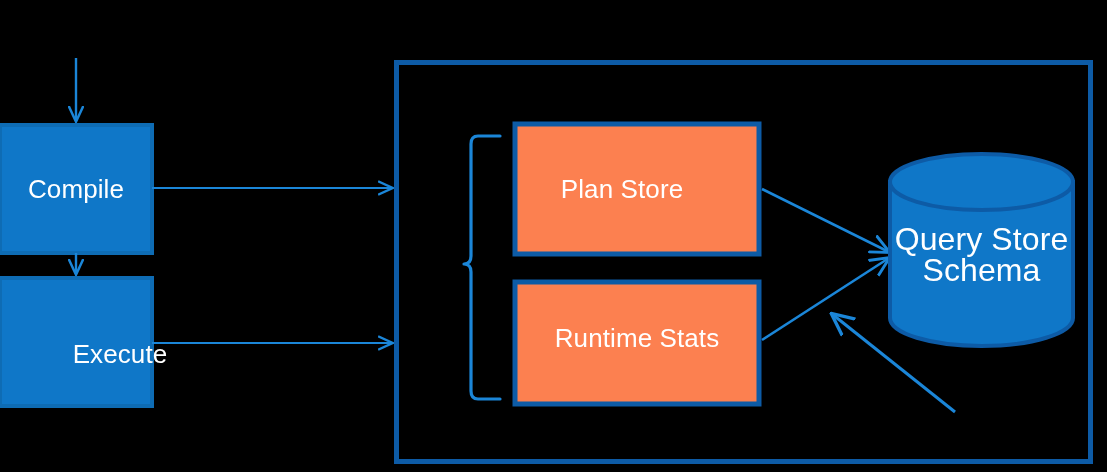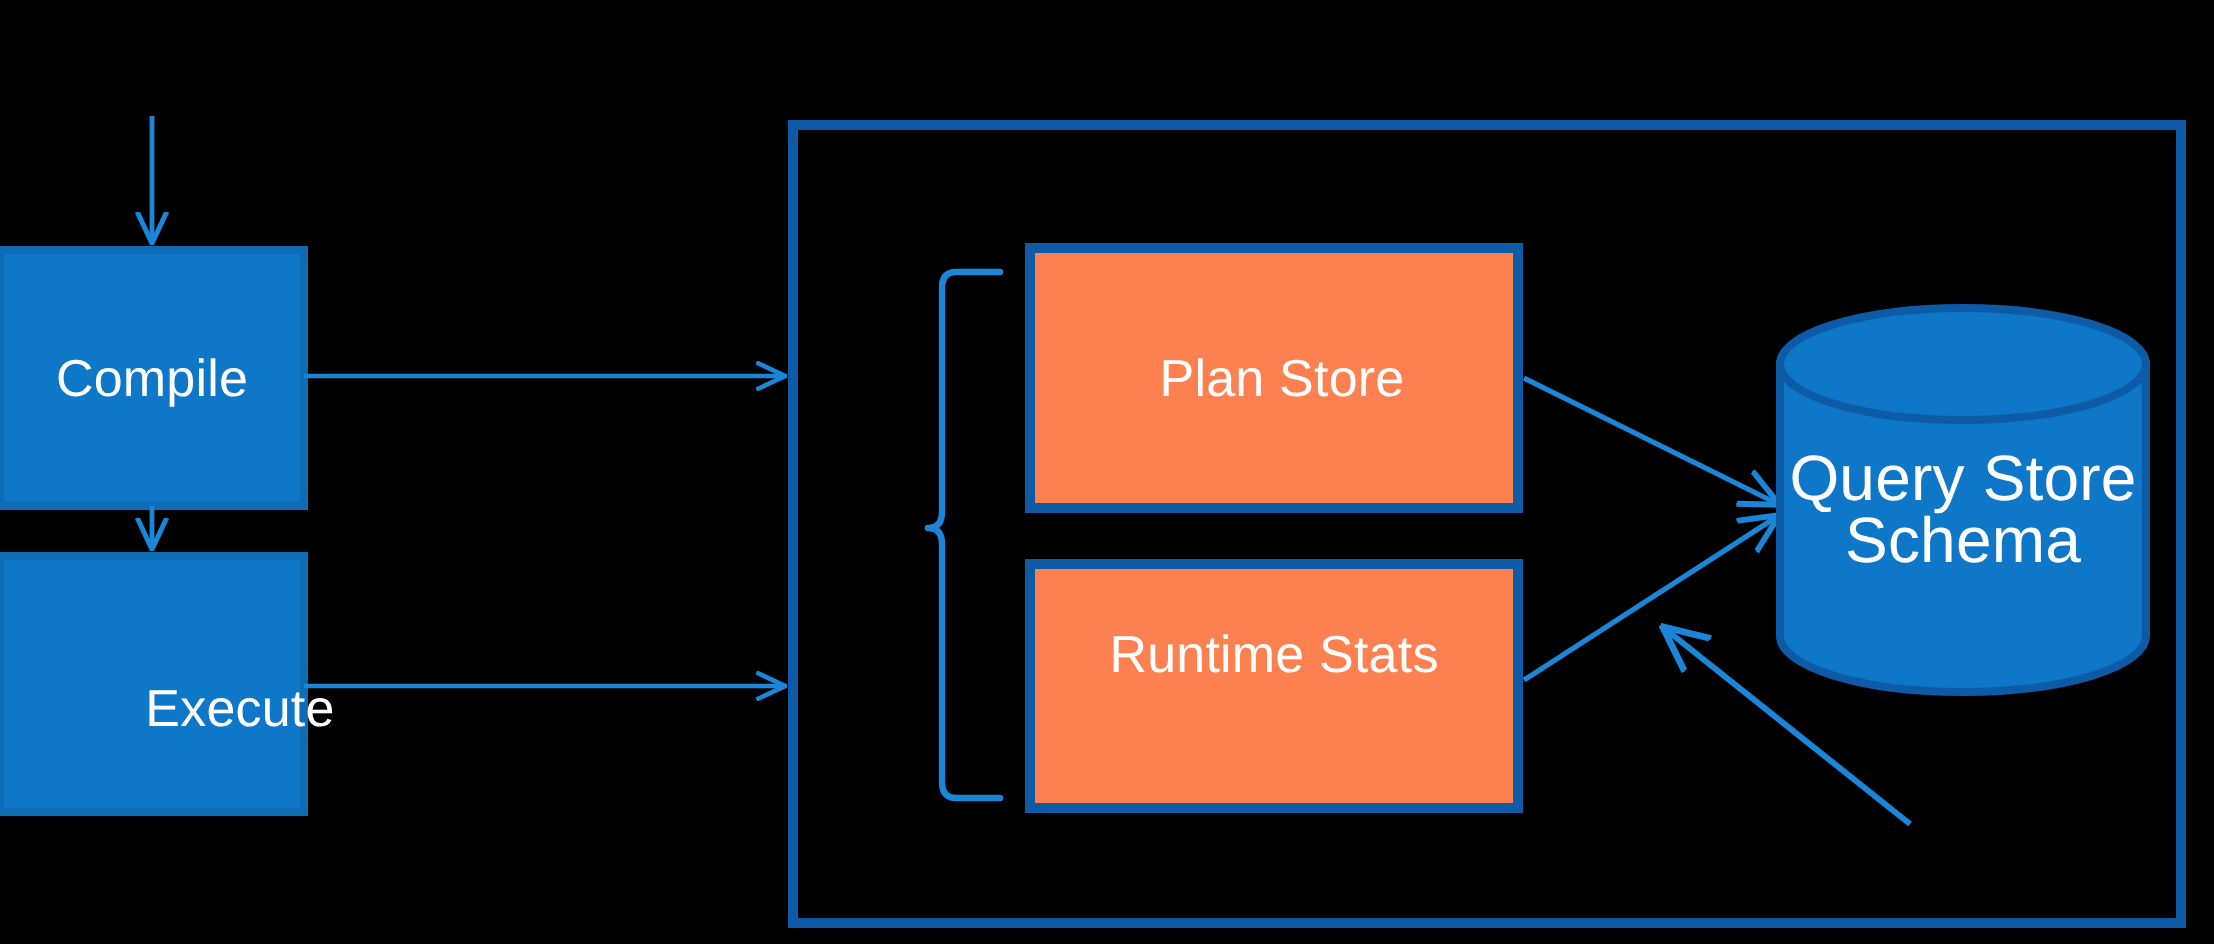--- a/index.html
+++ b/index.html
@@ -101,20 +101,20 @@
     </g>
 
     <line x1="955" y1="412" x2="832" y2="314" stroke="#1B86D8" stroke-width="3" marker-end="url(#arrow-open-thin)"></line>
 
   </svg>
 
   <div class="node-label proc-label" style="left:0px; top:125px; width:152px; height:128px;">Compile</div>
 
   <div class="node-label proc-label" style="left:0px; top:290px; width:152px; height:128px;margin-left:44px;">Execute</div>
 
-  <div class="node-label store-label" style="left:527px; top:122px; width:228px; height:134px;">Plan Store</div>
+  <div class="node-label store-label" style="left:508px; top:122px; width:228px; height:134px;">Plan Store</div>
 
-  <div class="node-label store-label" style="left:513px; top:264px; width:248px; height:126px;">Runtime Stats</div>
+  <div class="node-label store-label" style="left:513px; top:275px; width:248px; height:126px;">Runtime Stats</div>
 
   <div class="node-label db-label" style="left:890px; top:160px; width:183px; height:190px;">Query Store
 Schema</div>
 
 </div>
 
 </body></html>

